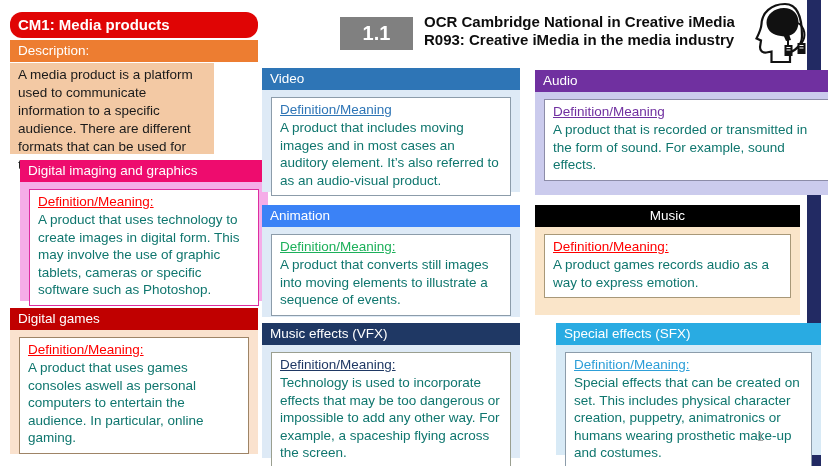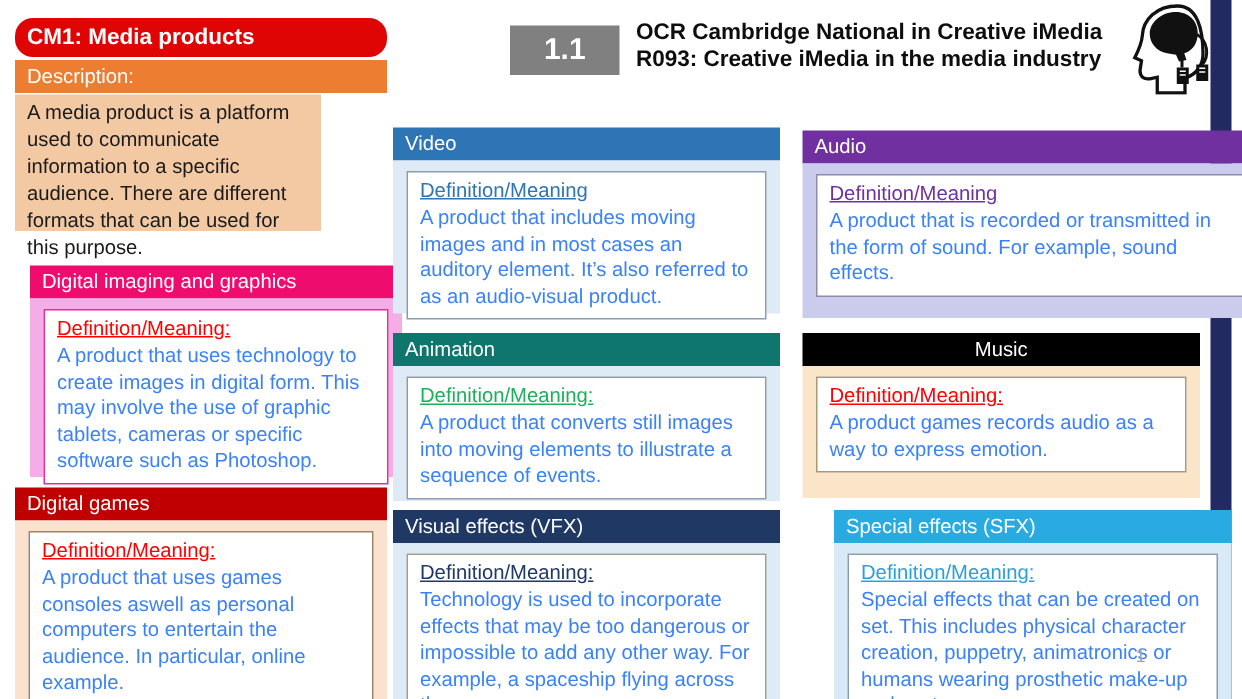--- a/index.html
+++ b/index.html
@@ -19,34 +19,34 @@
     color:#fff;font-weight:bold;font-size:15px;line-height:26px;padding:0 8px;box-sizing:border-box;border-radius:12px;
   }
   .sub-hdr{
     color:#fff;font-size:13.5px;line-height:22px;padding:0 8px;box-sizing:border-box;
     white-space:nowrap;overflow:hidden;
   }
   .desc-body{
     font-size:13.5px;line-height:18px;padding:3px 8px;box-sizing:border-box;color:#1a1a1a;
   }
   
-  .card{position:absolute;margin-top:17px;}
+  .card{position:absolute;}
   .card .hdr{
     height:22px;color:#fff;font-size:13.5px;line-height:22px;padding:0 8px;box-sizing:border-box;
     white-space:nowrap;overflow:hidden;
   }
   .card .bdy{position:relative;width:100%;box-sizing:border-box;}
   .def-box{
     position:absolute;left:9px;right:9px;top:7px;background:#ffffff;border:1px solid #8f9aa5;
     padding:3px 8px 6px 8px;box-sizing:border-box;
   }
   .def-link{
     display:block;font-size:13.5px;line-height:18px;text-decoration:underline;margin-bottom:0px;
   }
-  .def-text{display:block;font-size:13.5px;line-height:17.5px;color:#3b82f6;}
+  .def-text{display:block;font-size:13.5px;line-height:17.5px;color:#0f766e;}
   .page-num{font-size:12px;color:#a6a6a6;}
 </style>
 </head>
 <body>
 
 <div class="slide">
 
   <div class="abs side-bar" style="left: 807px; top: 0px; background-color: rgb(34, 42, 99);"></div>
 
   <div class="abs badge" style="left: 340px; top: 17px; width: 73px; height: 33px; background-color: rgb(128, 128, 128);">1.1</div>
@@ -83,47 +83,47 @@
         <span class="def-text">A product that uses technology to create images in digital form. This may involve the use of graphic tablets, cameras or specific software such as Photoshop.</span>
       </div>
     </div>
   </div>
 
   <div class="card" style="left:10px;top:308px;width:248px;">
     <div class="hdr" style="background-color: rgb(192, 0, 0);">Digital games</div>
     <div class="bdy" style="height: 124px; background-color: rgb(250, 226, 206);">
       <div class="def-box" style="border-color: rgb(158, 132, 102);">
         <span class="def-link" style="color: rgb(255, 0, 0);">Definition/Meaning:</span>
-        <span class="def-text">A product that uses games consoles aswell as personal computers to entertain the audience. In particular, online example.</span>
+        <span class="def-text">A product that uses games consoles aswell as personal computers to entertain the audience. In particular, online gaming.</span>
       </div>
     </div>
   </div>
 
   <div class="card" style="left:262px;top:68px;width:258px;">
     <div class="hdr" style="background-color: rgb(46, 117, 182);">Video</div>
     <div class="bdy" style="height: 102px; background-color: rgb(222, 234, 246);">
       <div class="def-box" style="border-color: rgb(140, 156, 170);">
         <span class="def-link" style="color: rgb(46, 117, 182);">Definition/Meaning</span>
         <span class="def-text">A product that includes moving images and in most cases an auditory element. It’s also referred to as an audio-visual product.</span>
       </div>
     </div>
   </div>
 
   <div class="card" style="left:262px;top:205px;width:258px;">
-    <div class="hdr" style="background-color: #0f766e;">Animation</div>
+    <div class="hdr" style="background-color: #3b82f6;">Animation</div>
     <div class="bdy" style="height: 90px; background-color: rgb(222, 234, 246);">
       <div class="def-box" style="border-color: rgb(140, 156, 170);">
         <span class="def-link" style="color: rgb(28, 176, 90);">Definition/Meaning:</span>
         <span class="def-text">A product that converts still images into moving elements to illustrate a sequence of events.</span>
       </div>
     </div>
   </div>
 
   <div class="card" style="left:262px;top:323px;width:258px;">
-    <div class="hdr" style="background-color: rgb(31, 56, 100);">Visual effects (VFX)</div>
+    <div class="hdr" style="background-color: rgb(31, 56, 100);">Music effects (VFX)</div>
     <div class="bdy" style="height: 113px; background-color: rgb(222, 234, 246);">
       <div class="def-box" style="border-color: rgb(154, 159, 144);">
         <span class="def-link" style="color: rgb(31, 56, 100);">Definition/Meaning:</span>
         <span class="def-text">Technology is used to incorporate effects that may be too dangerous or impossible to add any other way. For example, a spaceship flying across the screen.</span>
       </div>
     </div>
   </div>
 
   <div class="card" style="left:535px;top:70px;width:306px;">
     <div class="hdr" style="background-color: rgb(112, 48, 160);">Audio</div>

